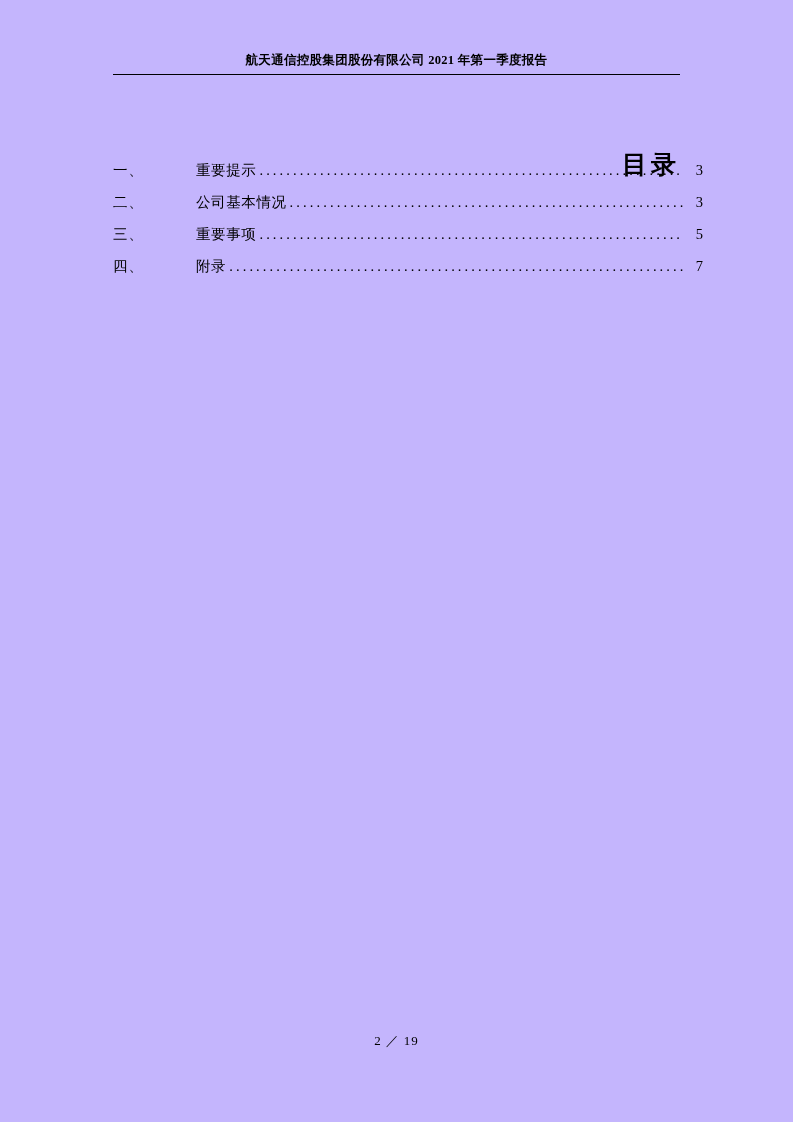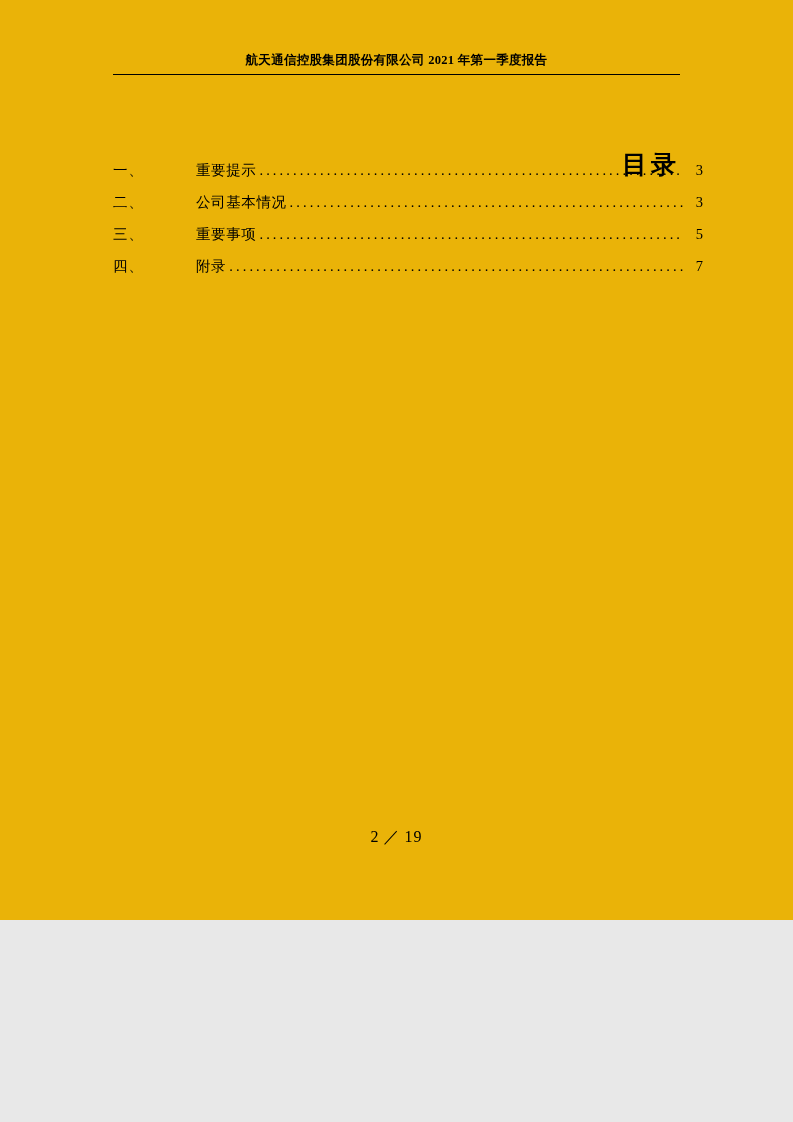--- a/index.html
+++ b/index.html
@@ -3,23 +3,23 @@
 <meta charset="utf-8">
 <style>
   html, body {
     margin: 0;
     padding: 0;
     background: #e8e8e8;
   }
   .page {
     position: relative;
     width: 793px;
-    height: 920px;
+    height: 1122px;
     margin: 0 auto;
-    background: #eab308;
+    background: #c4b5fd;
     box-sizing: border-box;
     font-family: "Liberation Serif", "DejaVu Serif", serif;
     color: #000000;
     overflow: hidden;
   }
 
   
   .doc-header {
     position: absolute;
     top: 52px;
@@ -93,21 +93,21 @@
     font-family: "Liberation Serif", "DejaVu Serif", serif;
   }
 
   
   .page-footer {
     position: absolute;
     bottom: 72px;
     left: 0;
     width: 793px;
     text-align: center;
-    font-size: 16px;
+    font-size: 13px;
     font-family: "Liberation Serif", "DejaVu Serif", serif;
     letter-spacing: 1px;
   }
   .page-footer .sep {
     padding: 0 4px;
   }
 </style>
 </head>
 <body>
 

